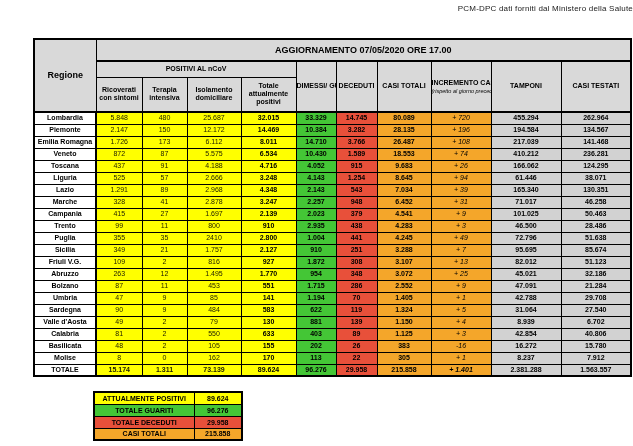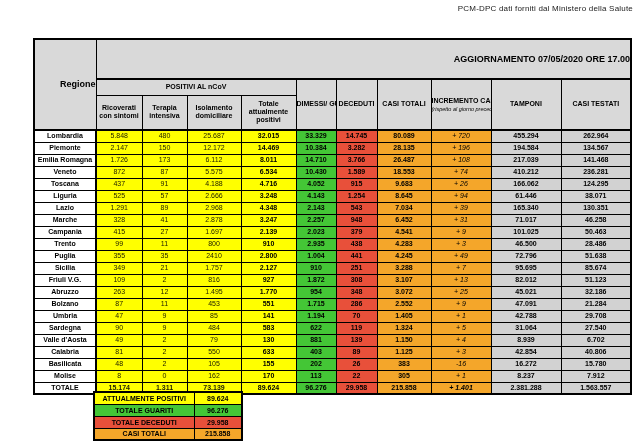--- a/index.html
+++ b/index.html
@@ -17,21 +17,21 @@
     position:absolute; left:33px; top:38px;
     border-collapse:collapse; table-layout:fixed; width:597px;
     border:2px solid #000;
   }
   table.main th, table.main td {
     border:1px solid #000; text-align:center; vertical-align:middle;
     font-size:7px; line-height:1.15; overflow:hidden; white-space:nowrap;
   }
   table.main td:first-child, th.h-regione { border-right-width:2px; }
   thead { border-bottom:2px solid #000; }
-  tr.hr1 th { height:40px; font-size:9px; font-weight:bold; background:#D9D9D9;text-align:right; }
+  tr.hr1 th { height:22px; font-size:9px; font-weight:bold; background:#D9D9D9; }
   tr.hr2 th { height:16px; font-weight:bold; background:#D9D9D9; border-top-width:2px; }
   tr.hr3 th { height:35px; font-weight:bold; background:#D9D9D9; white-space:normal; }
   th.h-regione { background:#D9D9D9; font-weight:bold; font-size:7.5px; }
   th.h-orange { background:#F4A62A; white-space:normal; }
   th.h-span { white-space:normal; }
   .incr-note { display:block; font-weight:normal; font-style:italic; font-size:5.5px; line-height:1.1; }
 
   tbody tr { height:12px; }
   td.cell-region { background:#ffffff; font-weight:bold; }
   td.cell-yellow { background:#FFFF00; color:#1c1c00; }

